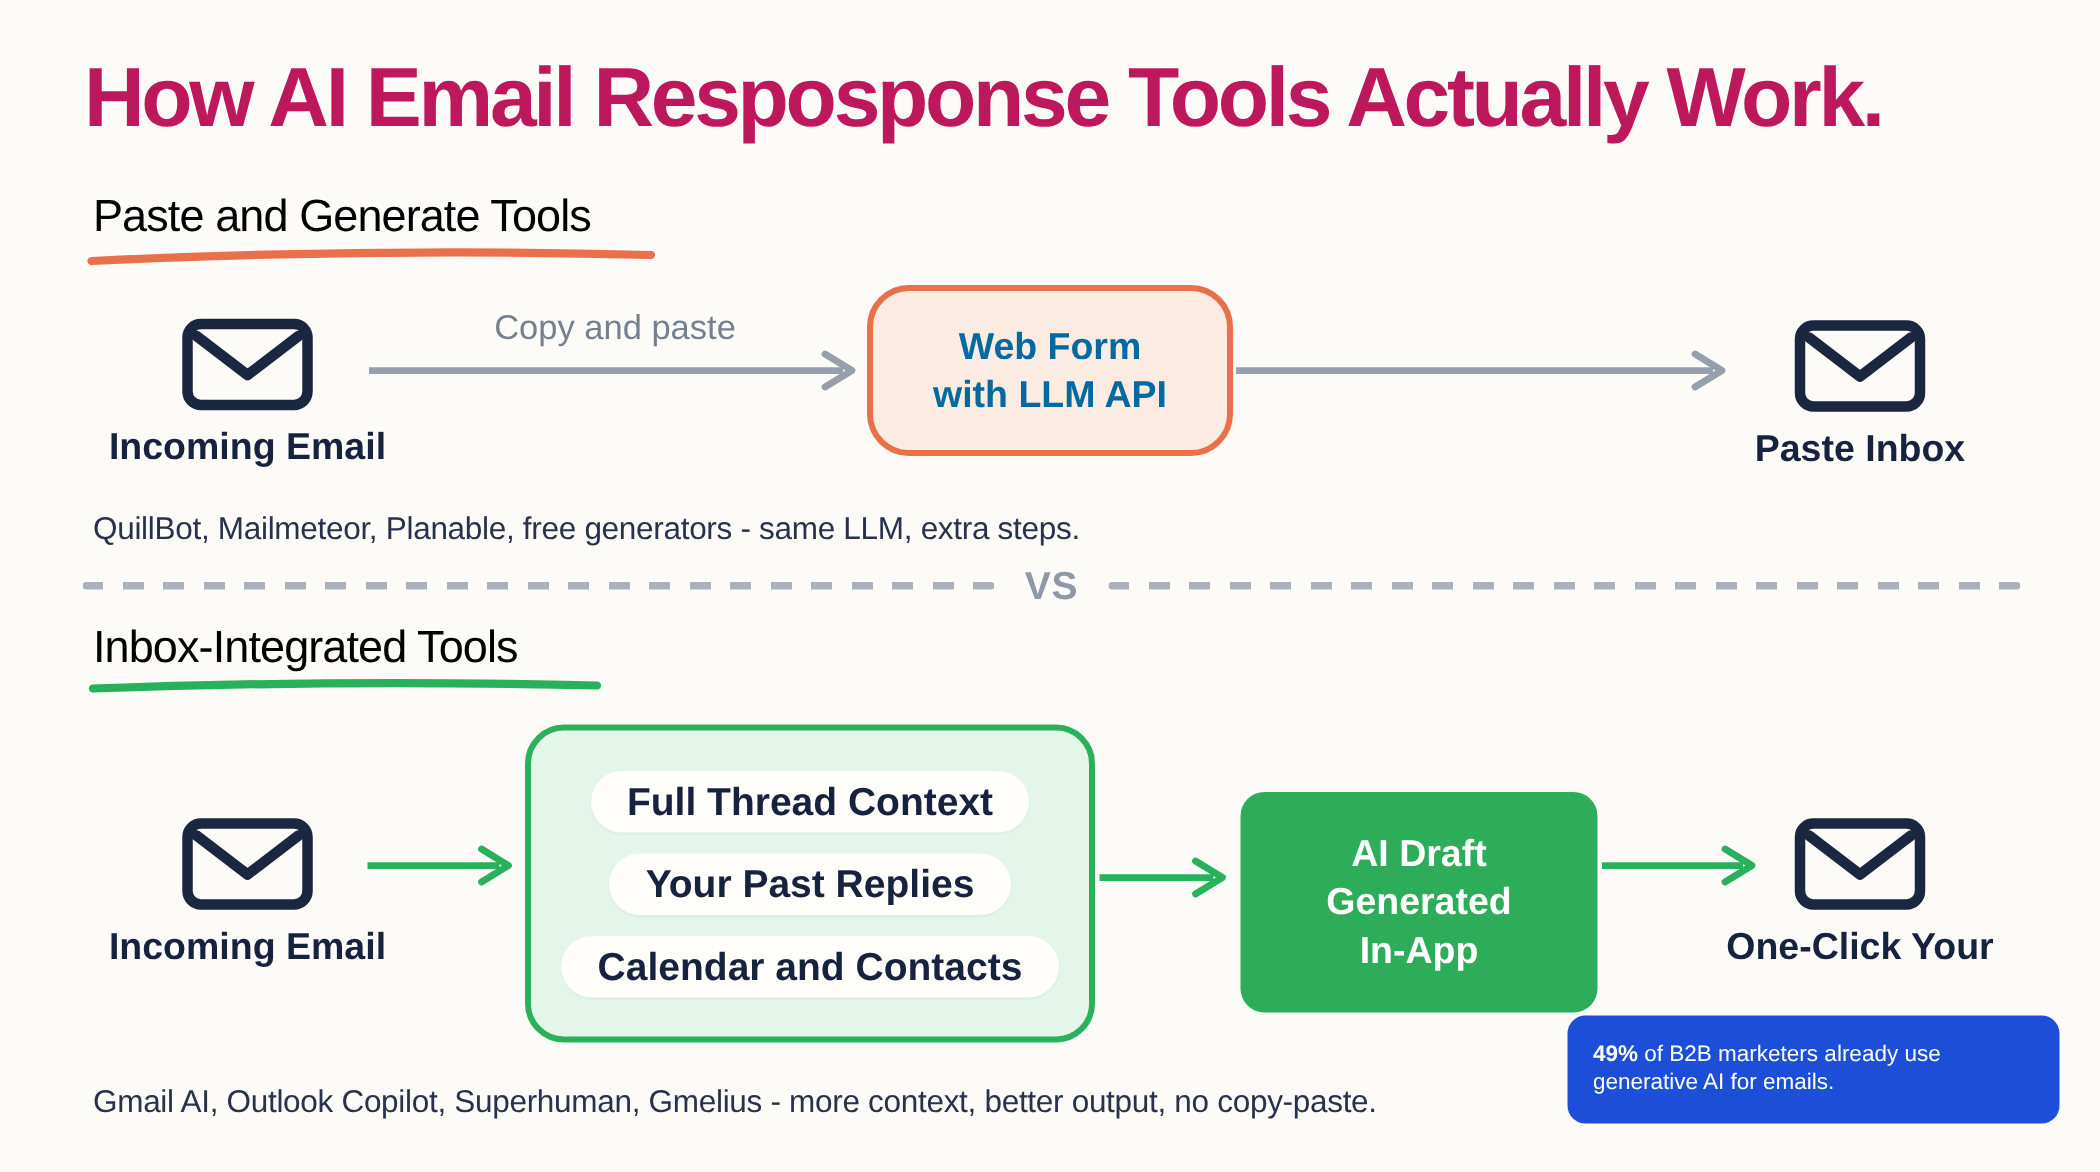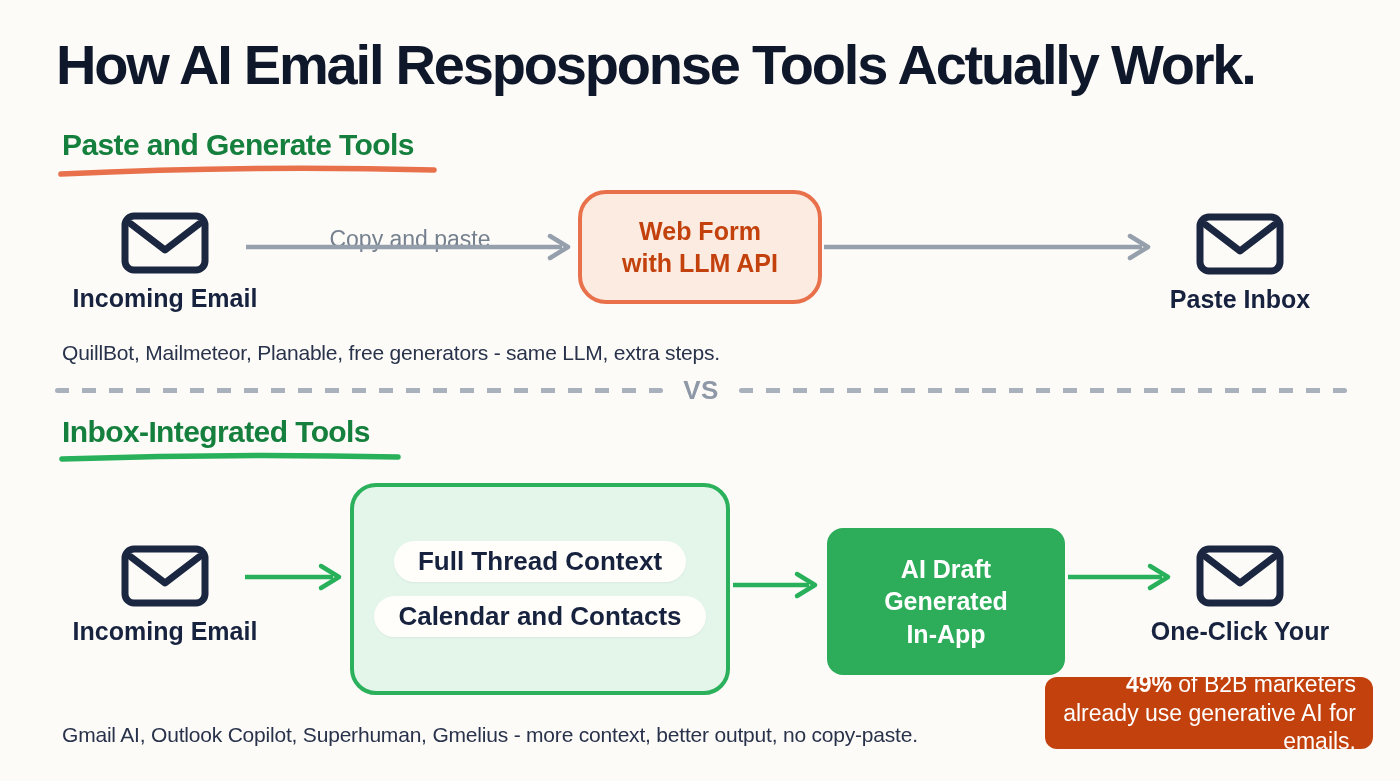--- a/index.html
+++ b/index.html
@@ -3,27 +3,27 @@
 <meta charset="utf-8">
 <style>
   * { margin:0; padding:0; box-sizing:border-box; }
   html,body { width:1400px; height:781px; }
   body { font-family:"Liberation Sans", sans-serif; background:#fcfbf8; overflow:hidden; }
 
   .stage { position:relative; width:1400px; height:781px; background:#fcfbf8; color:#17223e; }
 
   .title {
     position:absolute; left:56px; top:32px;
-    font-size:56px; font-weight:800; letter-spacing:-2.2px; color:#0f172a;
+    font-size:56px; font-weight:800; letter-spacing:-2.2px; color:#be185d;
     white-space:nowrap;
   }
 
   .section-heading {
-    position:absolute; font-size:30px; font-weight:700; letter-spacing:-0.6px;
-    color:#15803d; white-space:nowrap;
+    position:absolute; font-size:30px; font-weight:400; letter-spacing:-0.6px;
+    color:#000000; white-space:nowrap;
   }
   .heading-1 { left:62px; top:128px; }
   .heading-2 { left:62px; top:415px; }
 
   .swoosh { position:absolute; }
   .swoosh-1 { left:56px; top:162px; }
   .swoosh-2 { left:58px; top:450px; }
 
   .envelope { position:absolute; width:88px; height:62px; }
   .env-1 { left:121px; top:212px; }
@@ -37,35 +37,35 @@
   }
   .nl-1 { left:45px;   top:284px; }
   .nl-2 { left:1120px; top:285px; }
   .nl-3 { left:45px;   top:617px; }
   .nl-4 { left:1120px; top:617px; }
 
   .flow-label {
     position:absolute; font-size:23px; font-weight:400; color:#76818f;
     width:340px; text-align:center; white-space:nowrap;
   }
-  .fl-1 { left:240px; top:226px; }
+  .fl-1 { left:240px; top:205px; }
   .fl-2 { left:822px; top:209px; }
 
   .arrow { position:absolute; }
   .arr-gray-1  { left:244px;  top:232px; }
   .arr-gray-2  { left:822px;  top:232px; }
   .arr-green-a { left:243px;  top:562px; }
   .arr-green-b { left:731px;  top:570px; }
   .arr-green-c { left:1066px; top:562px; }
 
   .webform-box {
     position:absolute; left:578px; top:190px; width:244px; height:114px;
     background:#fcebe0; border:4px solid #e8714b; border-radius:28px;
     display:flex; flex-direction:column; align-items:center; justify-content:center;
-    font-size:25px; font-weight:800; color:#c2410c; line-height:1.3; text-align:left;
+    font-size:25px; font-weight:800; color:#0369a1; line-height:1.3; text-align:left;
   }
 
   .caption {
     position:absolute; left:62px; font-size:21px; font-weight:400;
     color:#28324a; letter-spacing:-0.2px; white-space:nowrap;
   }
   .caption-1 { top:341px; }
   .caption-2 { top:723px; }
 
   .divider {
@@ -91,23 +91,23 @@
 
   .aidraft-box {
     position:absolute; left:827px; top:528px; width:238px; height:147px;
     background:#2dac5a; border-radius:16px;
     display:flex; flex-direction:column; align-items:center; justify-content:center;
     color:#ffffff; font-size:25px; font-weight:800; line-height:1.3; text-align:center;
   }
 
   .stat-box {
     position:absolute; left:1045px; top:677px; width:328px; height:72px;
-    background:#c2410c; border-radius:12px; color:#ffffff;
-    padding:10px 17px; font-size:23px; line-height:1.25; font-weight:400;
-    display:flex; align-items:center;text-align:right;
+    background:#1d4ed8; border-radius:12px; color:#ffffff;
+    padding:10px 17px; font-size:15px; line-height:1.25; font-weight:400;
+    display:flex; align-items:center;
   }
   .stat-box .stat-value { font-weight:800; }
 </style>
 </head>
 <body>
 
 <div class="stage">
 
   <div class="title">How AI Email Resposponse Tools Actually Work.</div>
 
@@ -163,20 +163,21 @@
   </svg>
   <div class="node-label nl-3">Incoming Email</div>
 
   <svg class="arrow arr-green-a" width="108" height="30" viewBox="0 0 108 30">
     <line x1="2" y1="15" x2="90" y2="15" stroke="#28b05a" stroke-width="4.5"></line>
     <polyline points="78,4 96,15 78,26" fill="none" stroke="#28b05a" stroke-width="4.5" stroke-linecap="round" stroke-linejoin="round"></polyline>
   </svg>
 
   <div class="context-box">
     <div class="pill">Full Thread Context</div>
+    <div class="pill">Your Past Replies</div>
     <div class="pill">Calendar and Contacts</div>
   </div>
 
   <svg class="arrow arr-green-b" width="96" height="30" viewBox="0 0 96 30">
     <line x1="2" y1="15" x2="78" y2="15" stroke="#28b05a" stroke-width="4.5"></line>
     <polyline points="66,4 84,15 66,26" fill="none" stroke="#28b05a" stroke-width="4.5" stroke-linecap="round" stroke-linejoin="round"></polyline>
   </svg>
 
   <div class="aidraft-box">
     <span>AI Draft</span>

